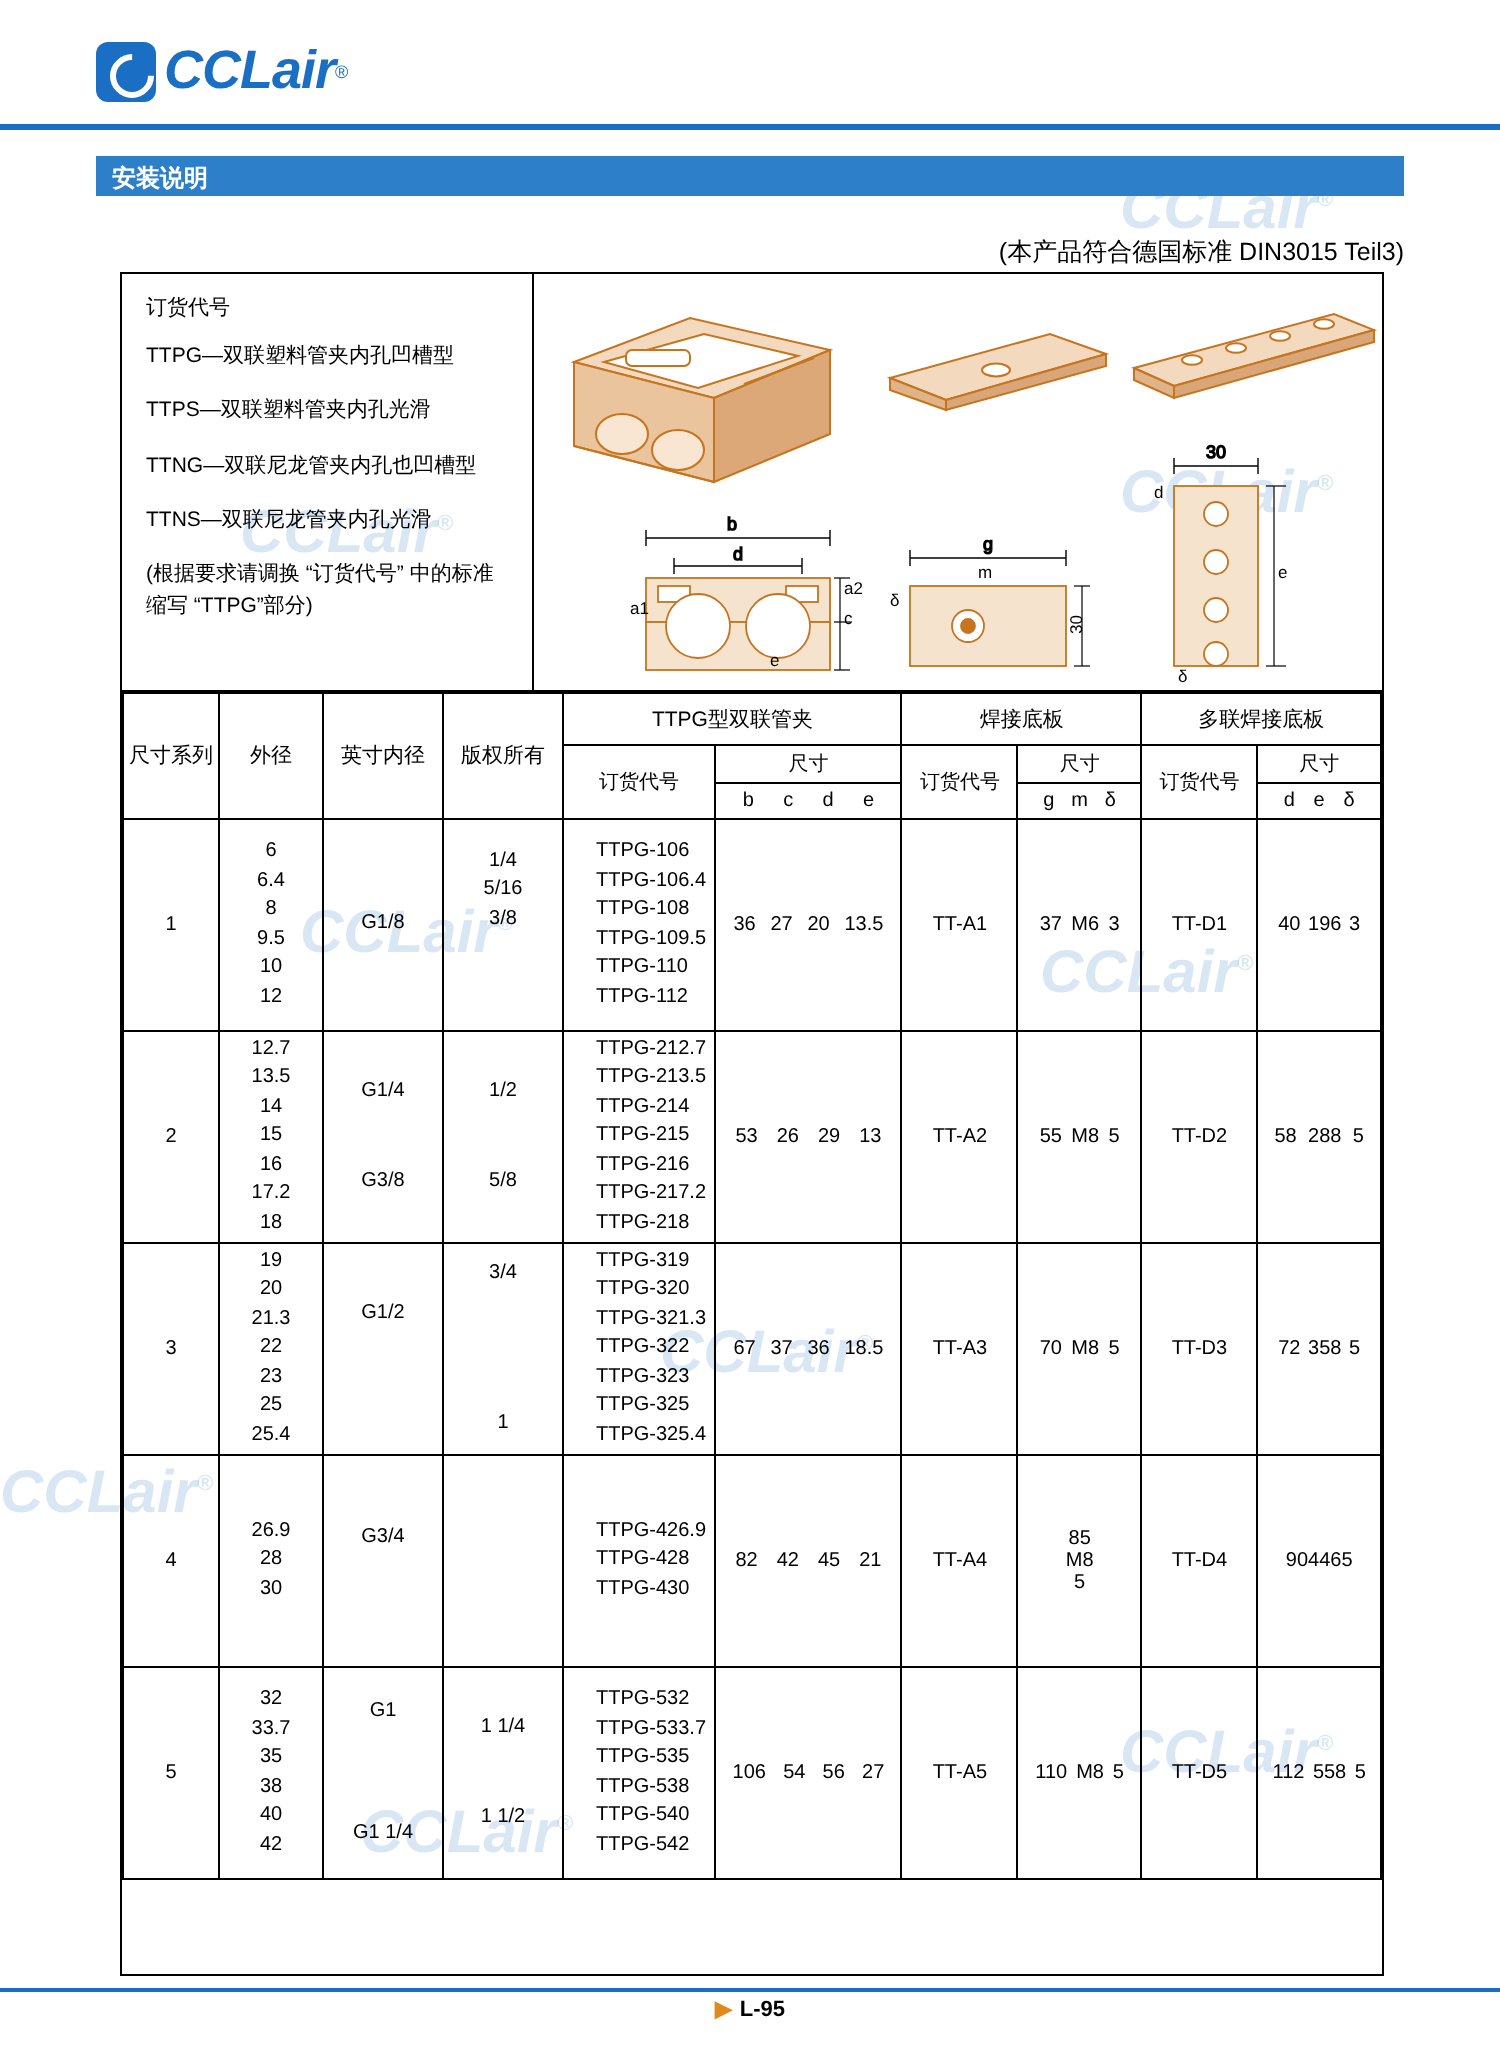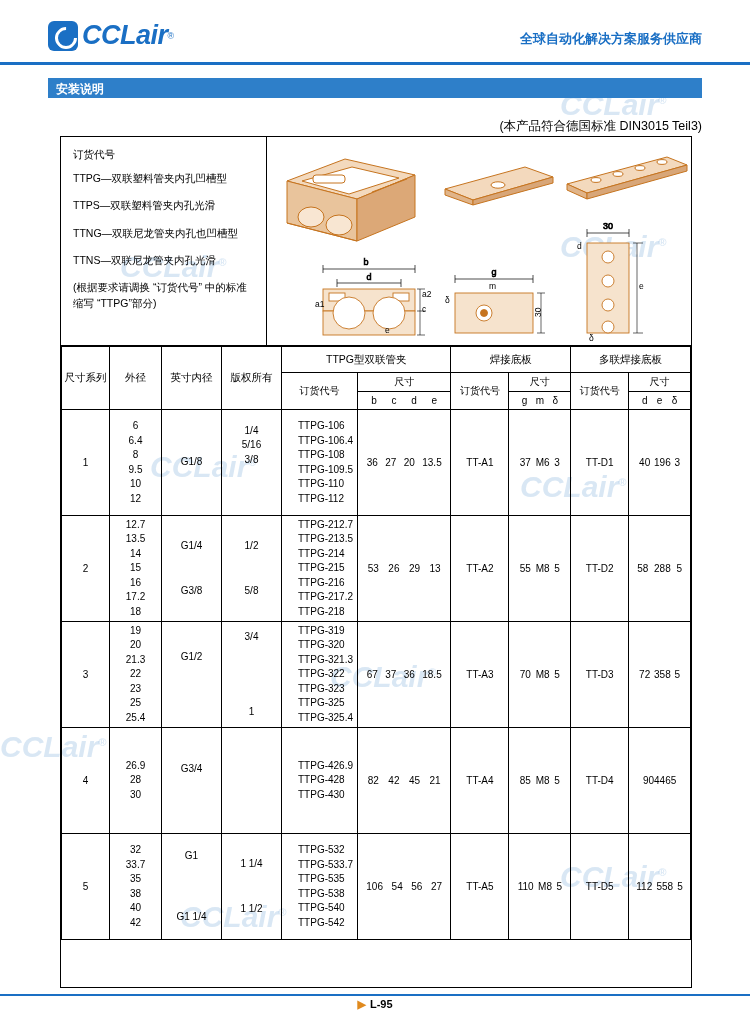--- a/index.html
+++ b/index.html
@@ -197,21 +197,20 @@
 <div class="wm" style="left:330px; top:660px;"><span>CCLair</span><small>®</small></div>
 <div class="wm" style="left:560px; top:860px;"><span>CCLair</span><small>®</small></div>
 <div class="wm" style="left:180px; top:900px;"><span>CCLair</span><small>®</small></div>
 
 <div class="header">
   <div class="logo-wrap">
     <div class="logo-mark"></div>
     <div class="logo-text">CCLair</div>
     <div class="logo-reg">®</div>
   </div>
-  <div class="header-slogan">全球自动化解决方案服务供应商</div>
 </div>
 <div class="header-rule"></div>
 
 <div class="section-title">
   <span>安装说明</span>
 </div>
 
 <div class="standard-note">(本产品符合德国标准 DIN3015  Teil3)</div>
 
 <div class="main-box">
@@ -591,21 +590,21 @@
         <td>
           <div style="display:flex;justify-content:space-around;padding:0 5px;">
             <span>82</span>
             <span>42</span>
             <span>45</span>
             <span>21</span>
           </div>
         </td>
         <td>TT-A4</td>
         <td>
-          <div style="display:flex;justify-content:space-around;padding:0 8px;">
+          <div style="display:flex;justify-content:space-around;padding:0 8px;flex-direction:column;">
             <span>85</span>
             <span>M8</span>
             <span>5</span>
           </div>
         </td>
         <td>TT-D4</td>
         <td>
           <div style="display:flex;justify-content:center;padding:0 8px;">
             <span>90</span>
             <span>446</span>

